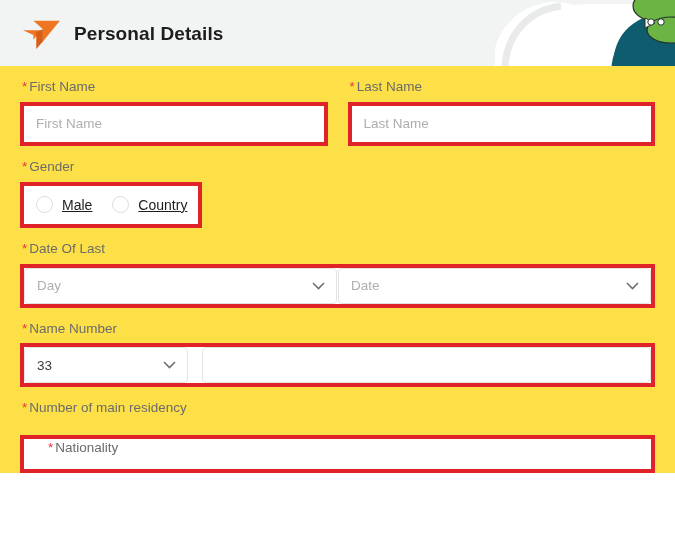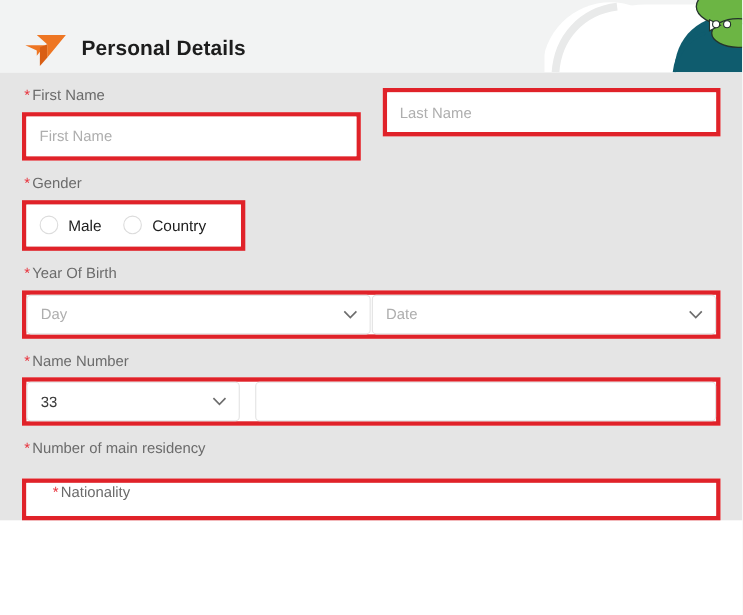--- a/index.html
+++ b/index.html
@@ -24,21 +24,21 @@
   .header {
     position: relative;
     width: 675px;
     height: 66px;
     background: #f2f3f3;
     overflow: hidden;
   }
 
   .header-left {
     position: absolute;
-    left: 0; top: 12px;
+    left: 0; top: 1px;
     height: 66px;
     display: flex;
     align-items: center;
     padding-left: 22px;
     z-index: 4;
   }
 
   .logo-mark {
     width: 38px;
     height: 34px;
@@ -62,21 +62,21 @@
     width: 180px;
     height: 66px;
     z-index: 1;
     pointer-events: none;
   }
 
   
   .form {
     position: relative;
     padding: 0 20px;
-    background: #e5e5e5;
+    background: #fde047;
     z-index: 5;
   }
 
   .row {
     display: flex;
     gap: 20px;
   }
 
   .field { position: relative; }
   .field.half  { width: 311px; }
@@ -153,36 +153,37 @@
     width: 17px;
     height: 17px;
     border-radius: 50%;
     border: 1.5px solid #dcdcdc;
     background: #ffffff;
     flex: none;
   }
   .radio-label {
     font-size: 14px;
     color: #1d1d1d;
+    text-decoration: underline;
   }
 
   
   .dob-inner {
     display: flex;
     gap: 1px;
     padding: 0;
   }
   .dob-inner .control { flex: 1 1 0; }
 
   
   .phone-inner {
     display: flex;
     gap: 14px;
   }
-  .phone-code { width: 194px; flex: none; align-items: center; }
+  .phone-code { width: 164px; flex: none; align-items: center; }
   .phone-num  { flex: 1 1 auto; }
 
   .spacer-12 { height: 12px; }
   .spacer-14 { height: 14px; }
 </style>
 </head>
 <body>
 
 <div id="app">
 
@@ -229,32 +230,35 @@
           <span class="req">*</span><span>First Name</span>
         </div>
         <div class="hl">
           <div class="control plain">
             <span class="ph">First Name</span>
           </div>
         </div>
       </div>
 
       <div class="field half">
+        <div class="label">
+          <span class="req">*</span><span>Last Name</span>
+        </div>
         <div class="hl">
           <div class="control plain">
             <span class="ph">Last Name</span>
           </div>
         </div>
       </div>
 
     </div>
 
     <div class="spacer-14"></div>
 
-    <div class="field" style="width:203px">
+    <div class="field" style="width:182px">
       <div class="label">
         <span class="req">*</span><span>Gender</span>
       </div>
       <div class="hl">
         <div class="gender-box">
 
           <div class="radio-item">
             <span class="radio"></span>
             <span class="radio-label">Male</span>
           </div>
@@ -265,21 +269,21 @@
           </div>
 
         </div>
       </div>
     </div>
 
     <div class="spacer-14"></div>
 
     <div class="field full">
       <div class="label">
-        <span class="req">*</span><span>Year Of Birth</span>
+        <span class="req">*</span><span>Date Of Last</span>
       </div>
       <div class="hl">
         <div class="dob-inner">
 
           <div class="control">
             <span class="ph">Day</span>
             <svg class="chev" viewBox="0 0 13 8">
               <path d="M1,1 L6.5,6.6 L12,1" fill="none" stroke="#6d6d6d" stroke-width="1.5"></path>
             </svg>
           </div>

